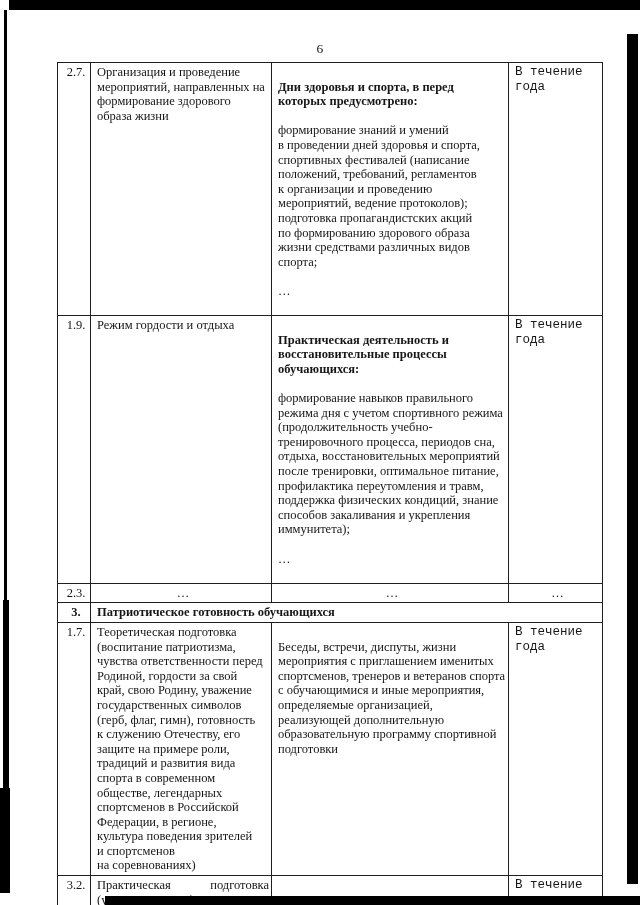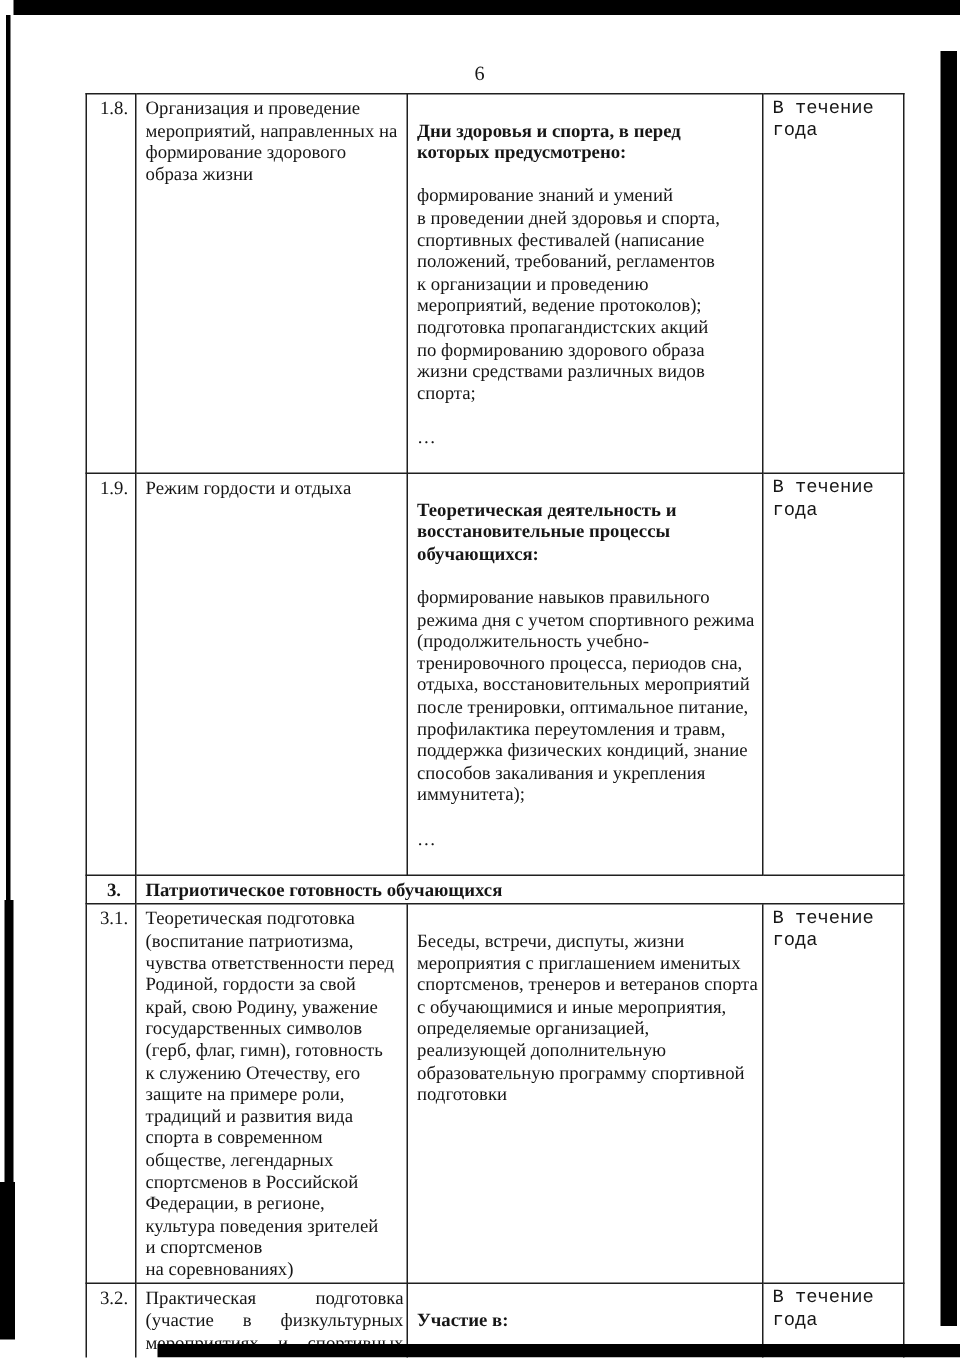--- a/index.html
+++ b/index.html
@@ -60,21 +60,21 @@
 
 <table class="doc-table">
   <colgroup>
     <col style="width:33px">
     <col style="width:181px">
     <col style="width:237px">
     <col style="width:94px">
   </colgroup>
   <tbody>
     <tr style="height:208px;">
-      <td class="c-num">1.8.</td>
+      <td class="c-num">2.7.</td>
       <td>Организация и проведение
 мероприятий, направленных на
 формирование здорового
 образа жизни</td>
       <td>
         <div class="bold-title">Дни здоровья и спорта, в перед
 которых предусмотрено:</div>
         <div>формирование знаний и умений
 в проведении дней здоровья и спорта,
 спортивных фестивалей (написание
@@ -87,46 +87,52 @@
 спорта;</div>
         <div>…</div>
       </td>
       <td class="c-period">В течение года</td>
     </tr>
 
     <tr style="height:206px;">
       <td class="c-num">1.9.</td>
       <td>Режим гордости и отдыха</td>
       <td>
-        <div class="bold-title">Теоретическая деятельность и
+        <div class="bold-title">Практическая деятельность и
 восстановительные процессы
 обучающихся:</div>
         <div>формирование навыков правильного
 режима дня с учетом спортивного режима
 (продолжительность учебно-
 тренировочного процесса, периодов сна,
 отдыха, восстановительных мероприятий
 после тренировки, оптимальное питание,
 профилактика переутомления и травм,
 поддержка физических кондиций, знание
 способов закаливания и укрепления
 иммунитета);</div>
         <div>…</div>
       </td>
       <td class="c-period">В течение года</td>
     </tr>
 
+    <tr style="height:16px;">
+      <td class="c-num">2.3.</td>
+      <td class="dots">…</td>
+      <td class="dots">…</td>
+      <td class="dots">…</td>
+    </tr>
 
     <tr class="section-row" style="height:19px;">
       <td class="c-num">3.</td>
       <td colspan="3">Патриотическое готовность обучающихся</td>
     </tr>
 
     <tr style="height:246px;">
-      <td class="c-num">3.1.</td>
+      <td class="c-num">1.7.</td>
       <td>Теоретическая подготовка
 (воспитание патриотизма,
 чувства ответственности перед
 Родиной, гордости за свой
 край, свою Родину, уважение
 государственных символов
 (герб, флаг, гимн), готовность
 к служению Отечеству, его
 защите на примере роли,
 традиций и развития вида

